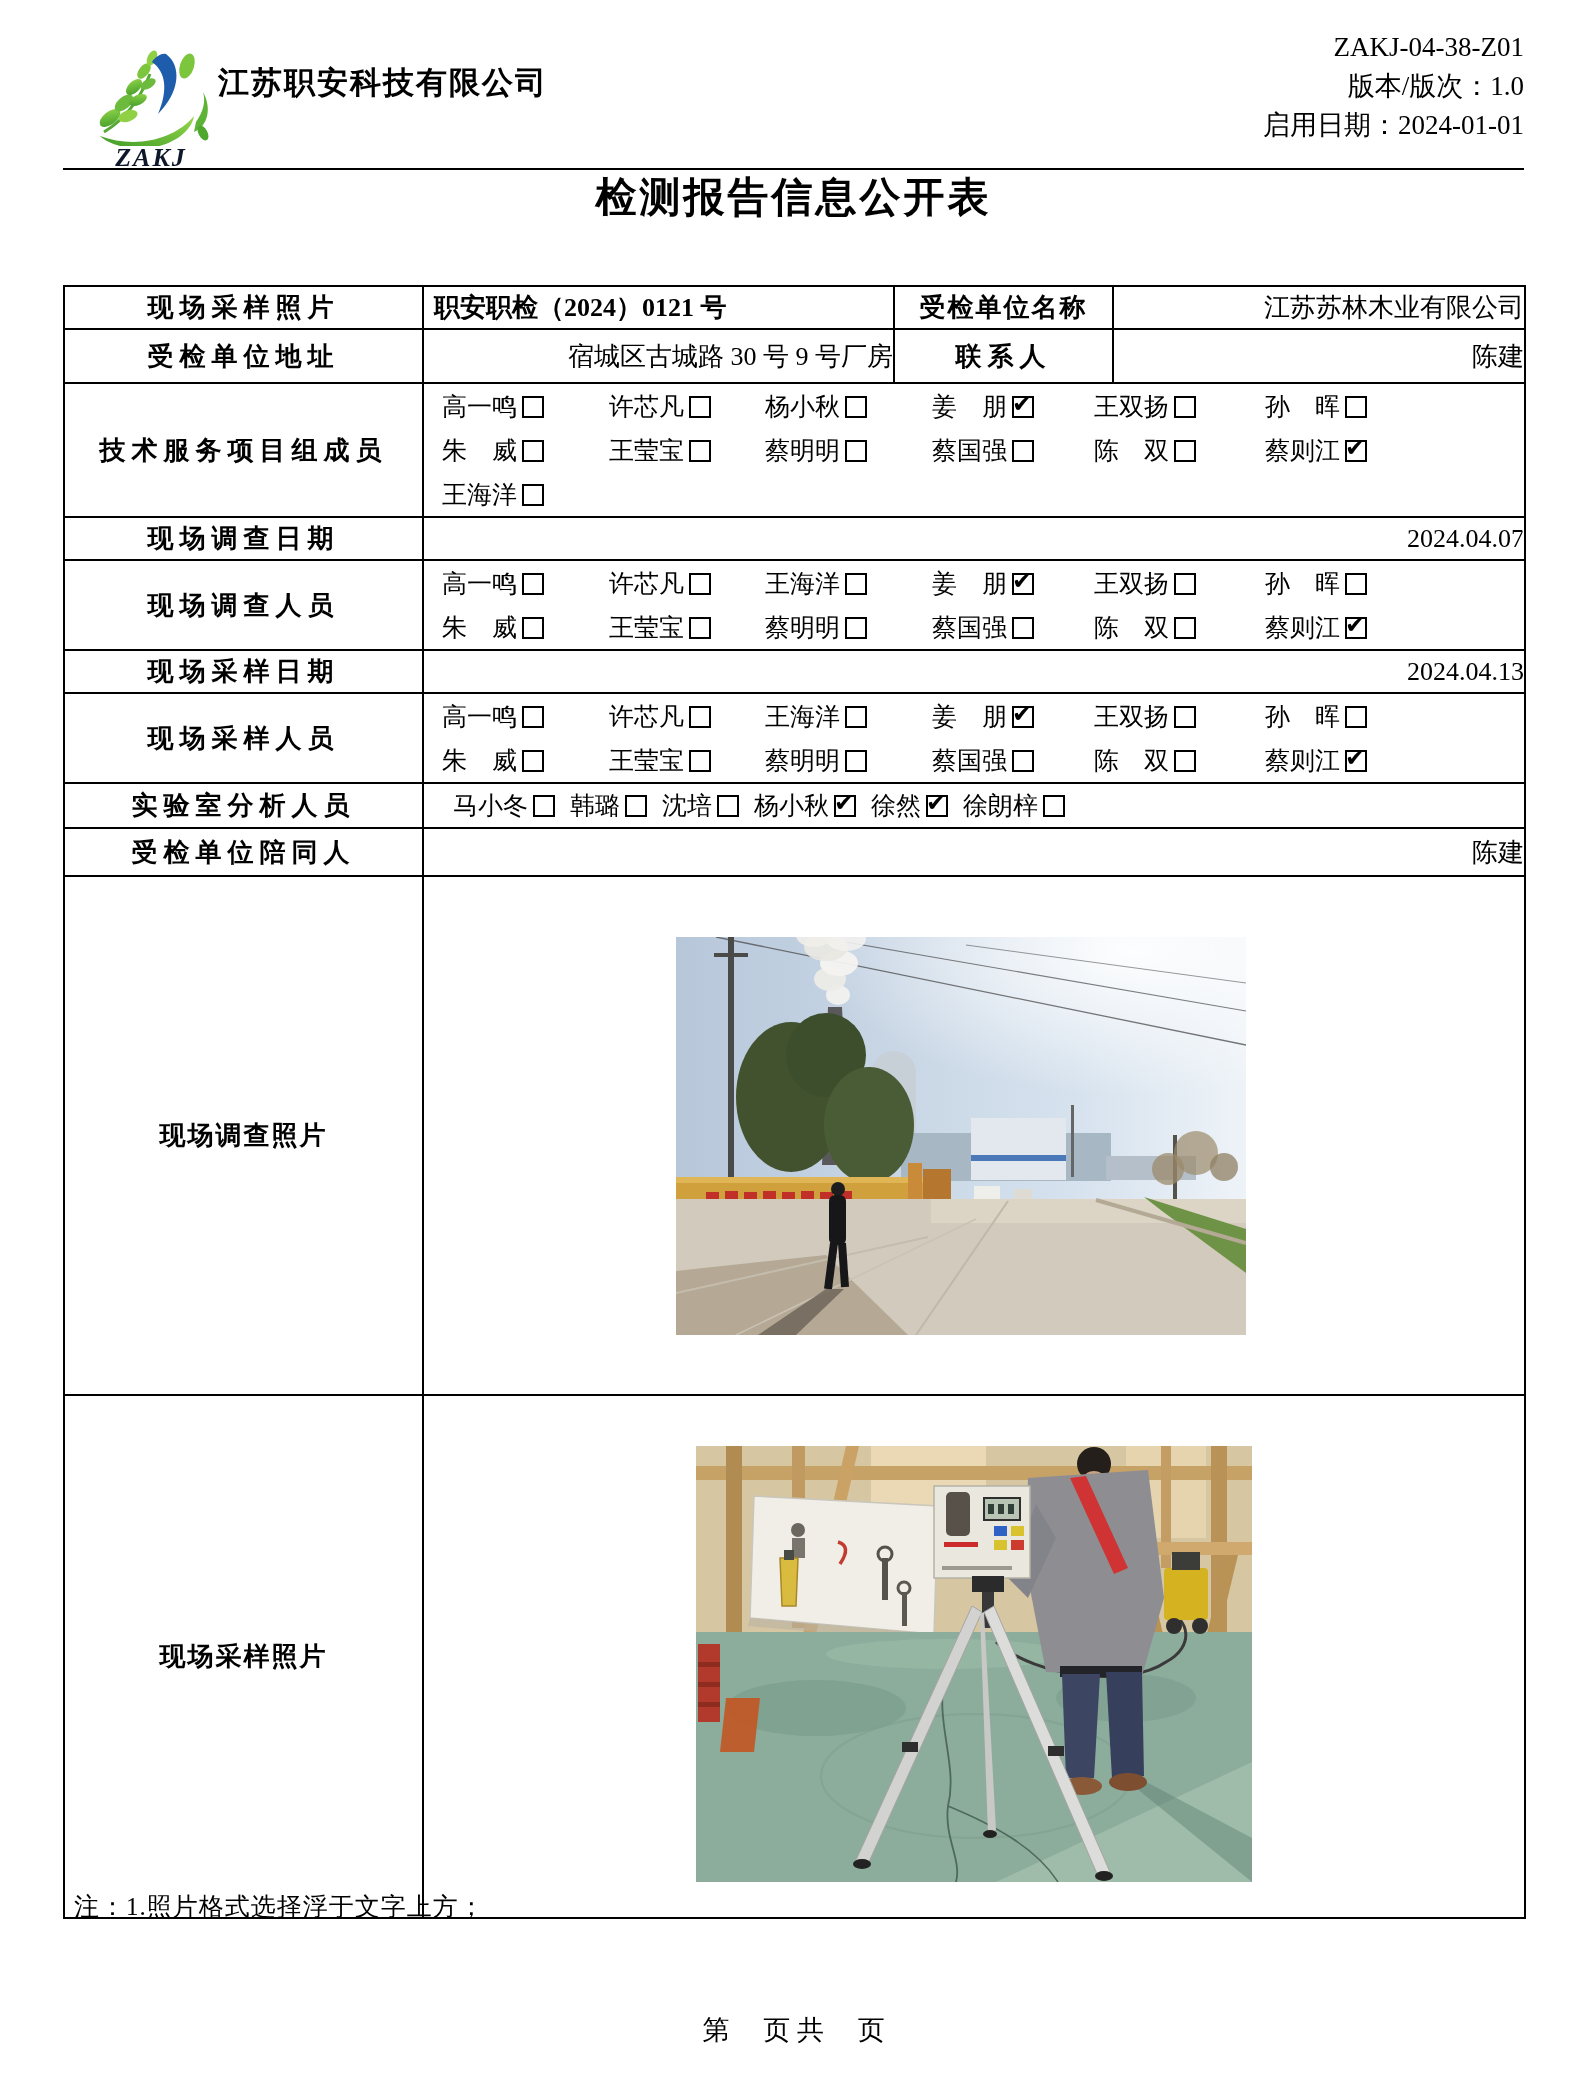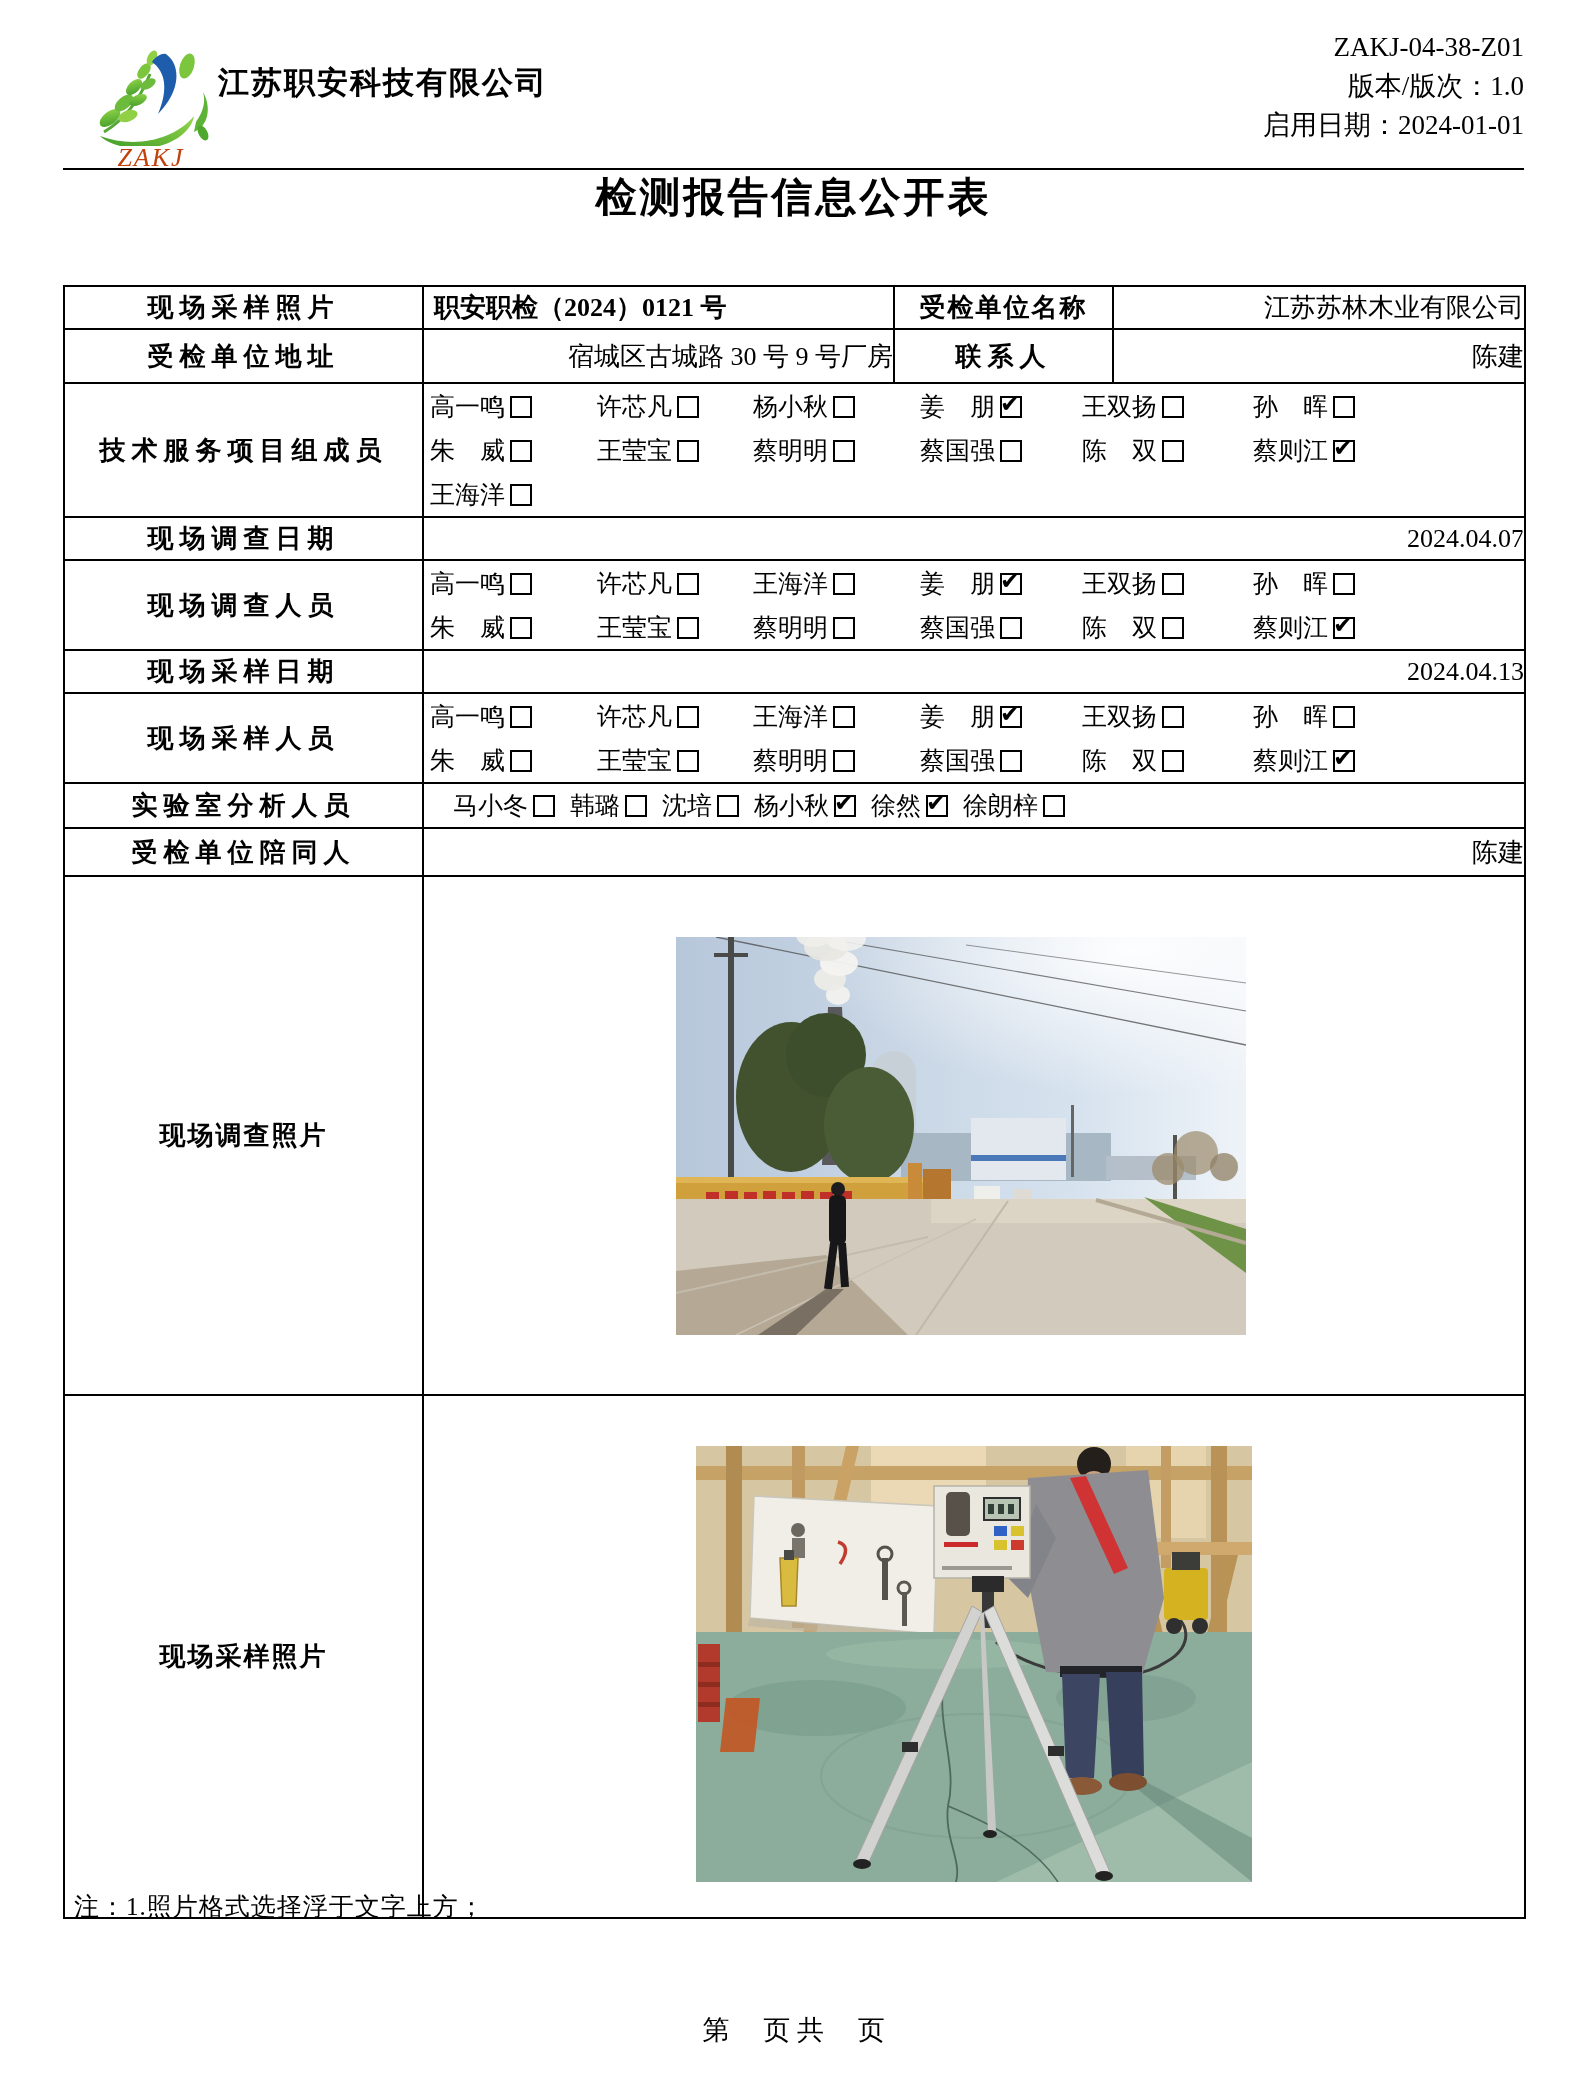--- a/index.html
+++ b/index.html
@@ -1,34 +1,34 @@
 <!DOCTYPE html>
 <html><head>
 <meta charset="utf-8">
 <style>
   html,body{margin:0;padding:0;background:#888;}
   .page{position:relative;width:1587px;height:2093px;background:#fff;overflow:hidden;
         font-family:"Liberation Serif","DejaVu Serif",serif;color:#000;}
   
   .logo-svg{position:absolute;left:90px;top:40px;}
   .zakj{position:absolute;left:86px;top:143px;width:130px;text-align:center;
-        font-size:26px;font-weight:400;font-style:italic;color:#c2410c;letter-spacing:2px;}
+        font-size:26px;font-weight:700;font-style:italic;color:#0f172a;letter-spacing:2px;}
   .company-name{position:absolute;left:218px;top:62px;font-size:31px;font-weight:600;letter-spacing:2px;}
   .doc-meta{position:absolute;right:63px;top:28px;text-align:right;font-size:27px;line-height:39px;}
   .header-rule{position:absolute;left:63px;top:168px;width:1461px;height:2px;background:#000;}
   .page-title{position:absolute;left:0;top:170px;width:100%;text-align:center;
               font-size:41px;font-weight:700;letter-spacing:3px;}
   
   table.form{position:absolute;left:63px;top:285px;width:1461px;border-collapse:collapse;table-layout:fixed;}
   table.form td{border:2px solid #000;padding:0;font-size:26px;vertical-align:middle;overflow:hidden;}
   td.lbl{font-weight:700;text-align:center;letter-spacing:6px;font-size:27px;}
   .val-c{text-align:right;border-radius:18px;}
   .val-l{text-align:left;padding-left:10px !important;font-weight:700;}
   .mline{display:grid;grid-template-columns:167px 156px 167px 162px 171px 1fr;
-         padding-left:6px;align-items:center;height:44px;}
+         padding-left:18px;align-items:center;height:44px;}
   .mi{white-space:nowrap;font-size:25px;}
   .cb{display:inline-block;width:18px;height:18px;border:2.5px solid #000;margin-left:5px;
       vertical-align:-3px;position:relative;background:#fff;}
   .cb.checked::after{content:"\2714";font-family:"DejaVu Sans",sans-serif;position:absolute;
       left:-2px;top:-8px;font-size:24px;font-weight:700;color:#000;}
   .lab-line{display:flex;gap:15px;align-items:center;padding-left:29px;}
   .photo-cell{position:relative;}
   .photo1{position:absolute;left:252px;top:60px;}
   .photo2{position:absolute;left:272px;top:50px;}
   .note{position:absolute;left:74px;top:1890px;font-size:25px;letter-spacing:1px;}

